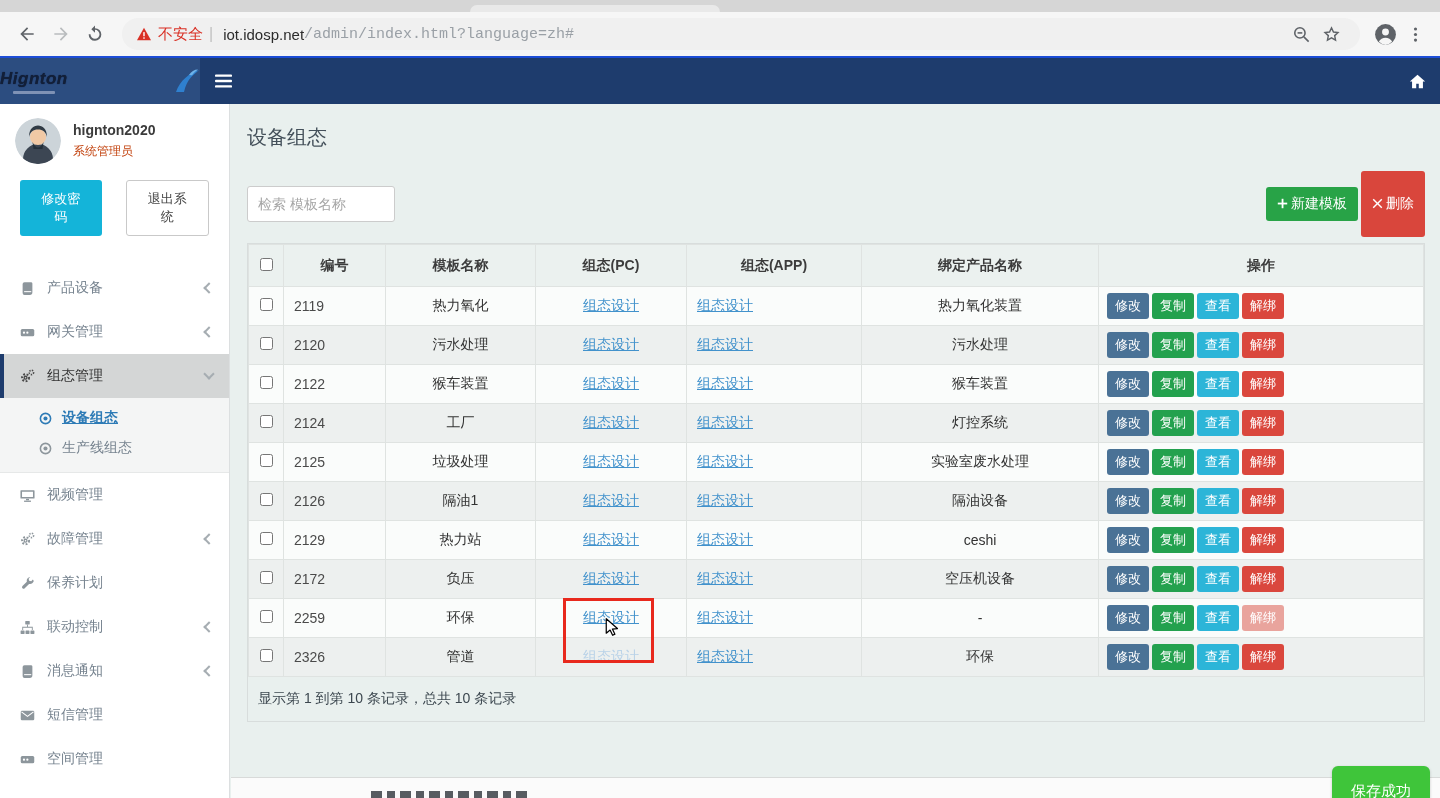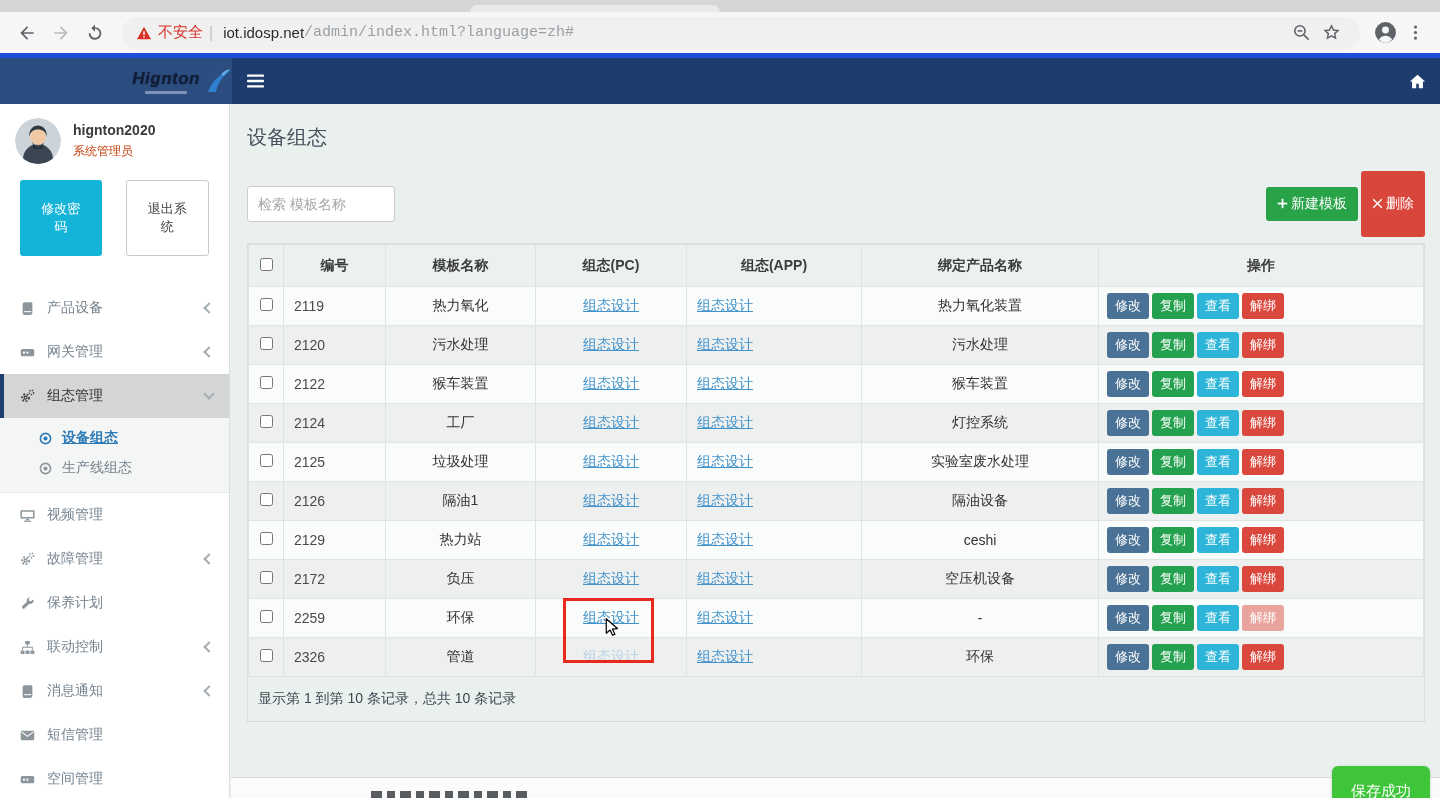--- a/index.html
+++ b/index.html
@@ -2,58 +2,58 @@
 <html><head>
 <meta charset="utf-8">
 <style>
   * { margin:0; padding:0; box-sizing:border-box; }
   html,body { width:1440px; height:798px; overflow:hidden; }
   body { position:relative; background:#e9f0ee; font-family:"Liberation Sans","DejaVu Sans",sans-serif; color:#333; }
 
   
   .tab-strip { height:12px; background:#d6d6d6; position:relative; }
   .tab-hint { position:absolute; left:470px; top:5px; width:250px; height:7px; background:#e9e9e9; border-radius:8px 8px 0 0; }
-  .toolbar { height:46px; background:#f6f6f6; border-bottom:5px solid #1d4ed8; display:flex; align-items:center; padding:0 10px; }
+  .toolbar { height:46px; background:#f6f6f6; border-bottom:2px solid #1d4ed8; display:flex; align-items:center; padding:0 10px; }
   .nav-ic { width:34px; height:34px; display:flex; align-items:center; justify-content:center; color:#5f6368; }
   .nav-ic svg { width:20px; height:20px; }
   .nav-ic.disabled { color:#b9bcbe; }
   .addressbar { flex:1; height:32px; margin:0 10px; background:#f0f0f0; border-radius:16px; display:flex; align-items:center; padding:0 14px; font-size:15px; }
   .warn-ic svg { width:16px; height:14px; display:block; }
   .warn-text { color:#d93025; margin:0 6px 0 6px; }
   .url-sep { color:#c0c0c0; margin-right:10px; font-size:16px; }
   .url-host { color:#2b2b2b; }
   .url-path { color:#9aa0a6;font-family:Liberation Mono, monospace; }
   .ab-spacer { flex:1; }
   .small-ic { width:30px; height:30px; display:flex; align-items:center; justify-content:center; color:#5f6368; }
   .small-ic svg { width:19px; height:19px; }
   .profile-ic svg { width:25px; height:25px; }
 
   
   .app-header { height:46px; background:#1e3c6d; display:flex; align-items:stretch; }
-  .logo-box { width:232px; background:#2c4d80; display:flex; align-items:center; justify-content:flex-end; gap:2px; }
+  .logo-box { width:200px; background:#2c4d80; display:flex; align-items:center; justify-content:space-between; gap:2px; }
   .logo-text { font-size:17px; font-weight:bold; font-style:italic; color:#121f38; letter-spacing:.5px; text-shadow:0 0 1px #0d1830; } 
   .logo-swoosh svg { width:30px; height:26px; display:block; }
   .logo-stack { display:flex; flex-direction:column; align-items:center; }
   .logo-sub { width:42px; height:3px; background:#7f92b5; margin-top:2px; border-radius:1px; }
   .hamburger { width:46px; display:flex; align-items:center; justify-content:center; color:#fff; cursor:pointer; }
   .hamburger svg { width:17px; height:14px; }
   .hdr-spacer { flex:1; }
   .home-btn { width:46px; display:flex; align-items:center; justify-content:center; color:#fff; cursor:pointer; }
   .home-btn svg { width:17px; height:17px; }
 
   
   .sidebar { position:absolute; top:104px; left:0; width:230px; bottom:0; background:#ffffff; border-right:1px solid #dcdfe0; }
   .user-panel { display:flex; gap:12px; padding:14px 15px 8px; align-items:center; }
   .avatar { width:46px; height:46px; border-radius:50%; overflow:hidden; flex:0 0 46px; }
   .avatar svg { width:46px; height:46px; display:block; }
   .user-name { font-size:14px; font-weight:bold; color:#3b3b3b; }
   .user-role { font-size:12px; color:#c2410c; margin-top:5px; }
   .user-buttons { display:flex; gap:24px; padding:8px 20px 0; }
   .btn-cyan { background:#14b4d9; color:#fff; border:none; font-size:13px; padding:9px 15px; border-radius:3px; cursor:pointer; font-family:inherit; }
-  .btn-plain { background:#fff; color:#444; border:1px solid #c9c9c9; font-size:13px; padding:19px 15px; border-radius:3px; cursor:pointer; font-family:inherit; }
+  .btn-plain { background:#fff; color:#444; border:1px solid #c9c9c9; font-size:13px; padding:9px 15px; border-radius:3px; cursor:pointer; font-family:inherit; }
 
   .menu { margin-top:30px; }
   .menu-item { height:44px; display:flex; align-items:center; padding:0 16px 0 20px; font-size:14px; color:#76838f; cursor:pointer; }
   .menu-item .mi-icon { width:27px; color:#8d969c; display:flex; align-items:center; }
   .mi-icon svg { width:15px; height:15px; }
   .menu-item.active { background:#d4d6d6; border-left:4px solid #1e3c6d; padding-left:16px; color:#333; }
   .menu-item.active .mi-icon { color:#4a4a4a; }
   .chev { margin-left:auto; width:8px; height:8px; border-left:2px solid #a6adb2; border-bottom:2px solid #a6adb2; }
   .chev.left { transform:rotate(45deg); }
   .chev.down { transform:rotate(-45deg); margin-top:-4px; }

